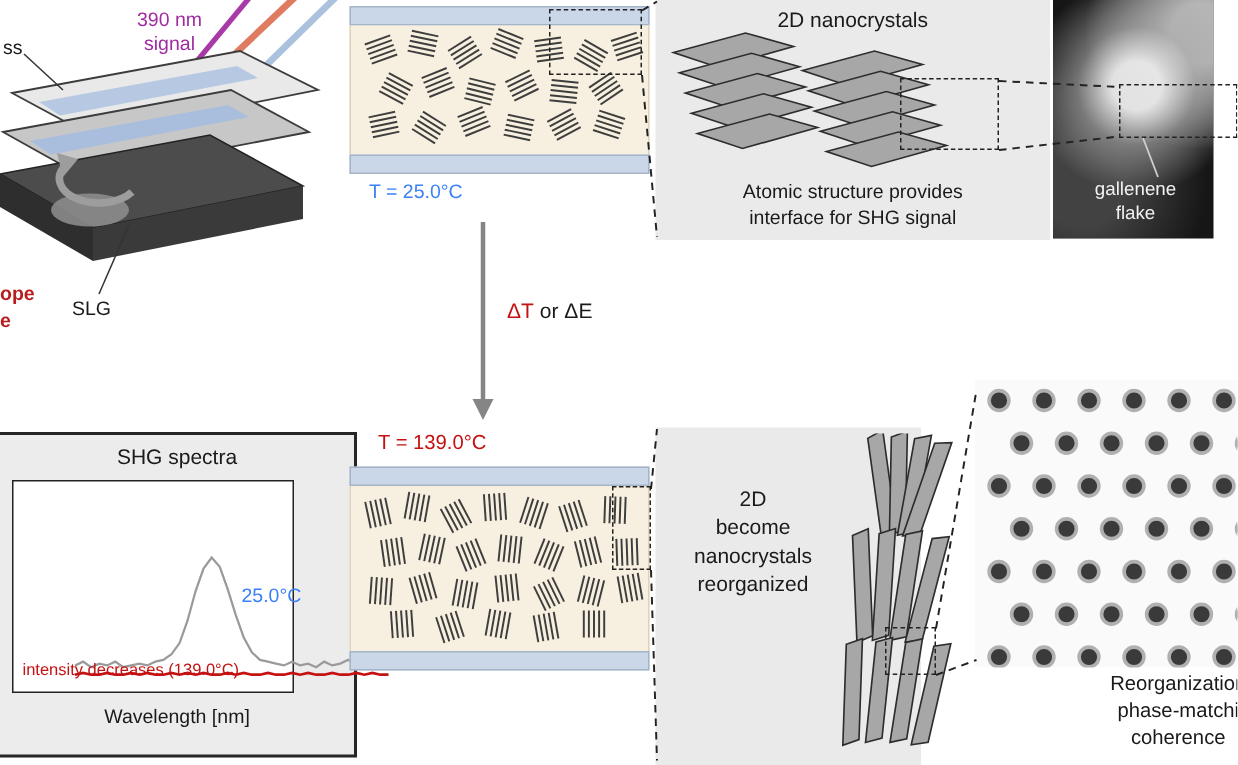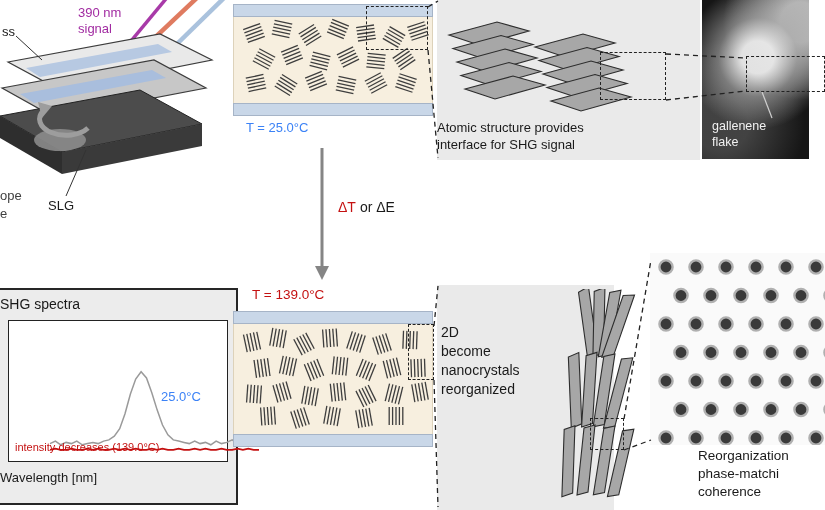--- a/index.html
+++ b/index.html
@@ -2,35 +2,35 @@
 <html><head>
 <meta charset="utf-8">
 <style>
   html,body{margin:0;padding:0;background:#fff;}
   .page{position:relative;width:825px;height:510px;background:#fff;overflow:hidden;
         font-family:"Liberation Sans","DejaVu Sans",sans-serif;color:#1a1a1a;}
   .abs{position:absolute;}
   .t13{font-size:13px;line-height:16px;}
   .t14{font-size:14px;line-height:17px;}
   .t11{font-size:11px;line-height:13px;}
-  .center{}
+  .center{text-align:center;}
   .red{color:#c41111;}
   .gray{color:#3b82f6;}
   .magenta{color:#a12ba1;}
   .white{color:#f2f2f2;}
-  .muted{color:#404040;}
+  .muted{color:#b91c1c;font-weight:bold;}
   .cell{position:absolute;width:200px;}
   .cell .bar{height:13px;background:#c9d7e8;border:1px solid #a6b4c7;box-sizing:border-box;}
   .cell .interior{background:#f7efdf;border-left:1px solid #ddd2ba;border-right:1px solid #ddd2ba;
                   box-sizing:border-box;overflow:hidden;}
   .panel{position:absolute;background:#eaeaea;}
   .dashed-box{position:absolute;border:1.6px dashed #222;box-sizing:border-box;}
   .spectra-box{position:absolute;left:-2px;top:288px;width:240px;height:217px;background:#ececec;
                border:2px solid #262626;box-sizing:border-box;}
-  .plot{position:absolute;left:8px;top:30px;width:220px;height:142px;background:#fff;
+  .plot{position:absolute;left:8px;top:30px;width:188px;height:142px;background:#fff;
         border:1.5px solid #222;box-sizing:border-box;padding-left:37px;}
   .micrograph{position:absolute;left:702px;top:0;width:107px;height:159px;background:
      radial-gradient(circle at 52% 36%, rgba(235,235,235,.95) 0 14%, rgba(170,170,170,.6) 34%, rgba(40,40,40,0) 62%),
      radial-gradient(circle at 92% 14%, rgba(210,210,210,.85) 0 12%, rgba(40,40,40,0) 46%),
      radial-gradient(circle at 18% 78%, rgba(120,120,120,.45) 0 18%, rgba(20,20,20,0) 55%),
      #161616;}
   .delta-label{font-size:14px;}
   .delta-label .rest{margin-left:4px;}
 </style>
 </head>
@@ -201,20 +201,21 @@
             <line x1="-9" y1="3.3999999999999995" x2="9" y2="3.3999999999999995" stroke="#3e3e3e" stroke-width="1.3"></line>
             <line x1="-9" y1="6.8" x2="9" y2="6.8" stroke="#3e3e3e" stroke-width="1.3"></line>
           </g>
         </svg>
     </div>
     <div class="bar"></div>
   </div>
   <div class="abs t13 gray" style="left:246px;top:120px">T =  25.0°C</div>
 
   <div class="panel" style="left:437px;top:0;width:263px;height:160px">
+    <div class="abs t14 center" style="left:0;top:5px;width:263px">2D nanocrystals</div>
     <svg id="flakes-top" class="abs" style="left:10px;top:20px" width="210" height="102">
         <polygon points="0,13 48,0 80,9 30,23" transform="translate(2 2)" fill="#a7a7a7" stroke="#2d2d2d" stroke-width="1.1"></polygon>
         <polygon points="0,13 48,0 80,9 30,23" transform="translate(6 15.5)" fill="#a7a7a7" stroke="#2d2d2d" stroke-width="1.1"></polygon>
         <polygon points="0,13 48,0 80,9 30,23" transform="translate(10 29)" fill="#a7a7a7" stroke="#2d2d2d" stroke-width="1.1"></polygon>
         <polygon points="0,13 48,0 80,9 30,23" transform="translate(14 42.5)" fill="#a7a7a7" stroke="#2d2d2d" stroke-width="1.1"></polygon>
         <polygon points="0,13 48,0 80,9 30,23" transform="translate(18 56)" fill="#a7a7a7" stroke="#2d2d2d" stroke-width="1.1"></polygon>
         <polygon points="0,13 48,0 80,9 30,23" transform="translate(88 14)" fill="#a7a7a7" stroke="#2d2d2d" stroke-width="1.1"></polygon>
         <polygon points="0,13 48,0 80,9 30,23" transform="translate(92 27.5)" fill="#a7a7a7" stroke="#2d2d2d" stroke-width="1.1"></polygon>
         <polygon points="0,13 48,0 80,9 30,23" transform="translate(96 41)" fill="#a7a7a7" stroke="#2d2d2d" stroke-width="1.1"></polygon>
         <polygon points="0,13 48,0 80,9 30,23" transform="translate(100 54.5)" fill="#a7a7a7" stroke="#2d2d2d" stroke-width="1.1"></polygon>

